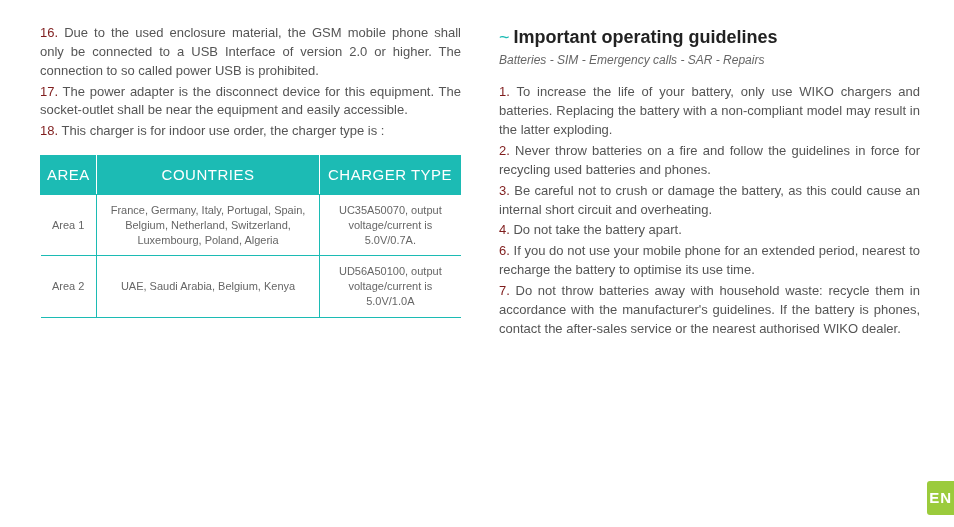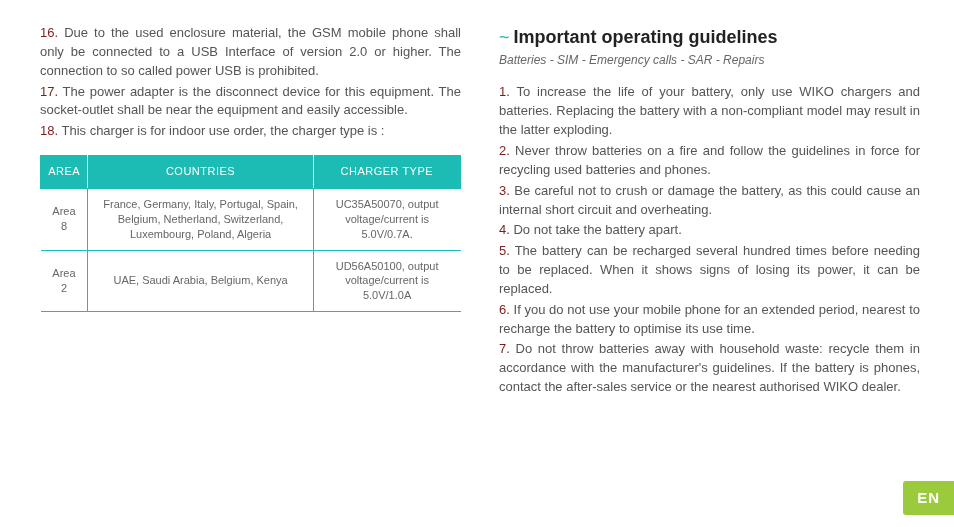--- a/index.html
+++ b/index.html
@@ -25,42 +25,42 @@
   .subtitle { font-style: italic; color: #666; margin-bottom: 14px; font-size: 12px; }
   table { width: 100%; border-collapse: collapse; margin-top: 14px; font-size: 11px; }
   th {
     background: #1cbbb4;
     color: #fff;
     font-weight: 400;
     letter-spacing: 0.5px;
     padding: 8px 6px;
     text-align: center;
     border: 1px solid #1cbbb4;
-    font-size: 11px;
+    font-size: 15px;
   }
   th:first-child { border-right: 1px solid #fff; }
   th:nth-child(2) { border-right: 1px solid #fff; }
   td {
     padding: 8px 10px;
     text-align: center;
     color: #666;
     border-bottom: 1px solid #1cbbb4;
     vertical-align: middle;
     line-height: 1.35;
   }
   td:first-child, td:nth-child(2) { border-right: 1px solid #1cbbb4; }
   .lang-badge {
     position: absolute;
     right: 0;
     bottom: 12px;
     background: #9bcb3c;
     color: #fff;
     font-weight: 700;
     font-size: 15px;
-    padding: 6px 14px;
+    padding: 6px 2px;
     border-radius: 3px 0 0 3px;
     letter-spacing: 1px;
   }
 </style>
 </head>
 <body>
 
 <div class="col col-left">
   <p class="para">
     <span class="num">16.</span>
@@ -78,21 +78,21 @@
   <table>
     <thead>
       <tr>
         <th>AREA</th>
         <th>COUNTRIES</th>
         <th>CHARGER TYPE</th>
       </tr>
     </thead>
     <tbody>
       <tr>
-        <td>Area 8</td>
+        <td>Area 1</td>
         <td>France, Germany, Italy, Portugal, Spain, Belgium, Netherland, Switzerland, Luxembourg, Poland, Algeria</td>
         <td>UC35A50070, output voltage/current is 5.0V/0.7A.</td>
       </tr>
       <tr>
         <td>Area 2</td>
         <td>UAE, Saudi Arabia, Belgium, Kenya</td>
         <td>UD56A50100, output voltage/current is 5.0V/1.0A</td>
       </tr>
     </tbody>
   </table>
@@ -101,18 +101,17 @@
 <div class="col col-right">
   <div class="section-title">
     <span class="tilde">~</span><span>Important operating guidelines</span>
   </div>
   <div class="subtitle">Batteries - SIM - Emergency calls - SAR - Repairs</div>
 
   <p class="para"><span class="num">1.</span> <span>To increase the life of your battery, only use WIKO chargers and batteries. Replacing the battery with a non-compliant model may result in the latter exploding.</span></p>
   <p class="para"><span class="num">2.</span> <span>Never throw batteries on a fire and follow the guidelines in force for recycling used batteries and phones.</span></p>
   <p class="para"><span class="num">3.</span> <span>Be careful not to crush or damage the battery, as this could cause an internal short circuit and overheating.</span></p>
   <p class="para"><span class="num">4.</span> <span>Do not take the battery apart.</span></p>
-  <p class="para"><span class="num">5.</span> <span>The battery can be recharged several hundred times before needing to be replaced. When it shows signs of losing its power, it can be replaced.</span></p>
   <p class="para"><span class="num">6.</span> <span>If you do not use your mobile phone for an extended period, nearest to recharge the battery to optimise its use time.</span></p>
   <p class="para"><span class="num">7.</span> <span>Do not throw batteries away with household waste: recycle them in accordance with the manufacturer's guidelines. If the battery is phones, contact the after-sales service or the nearest authorised WIKO dealer.</span></p>
 </div>
 
 <div class="lang-badge">EN</div>
 
 </body></html>

